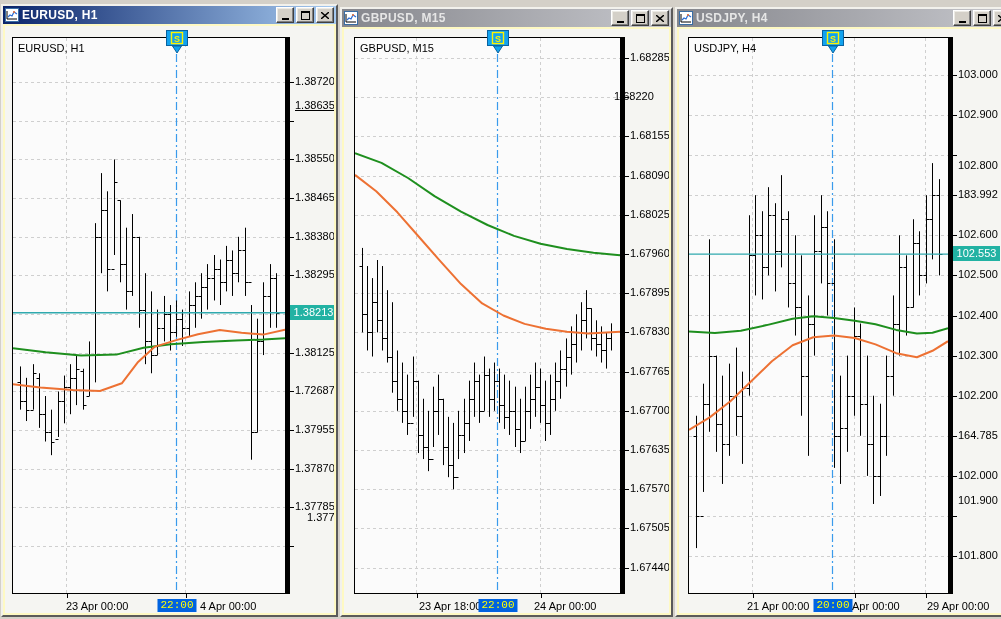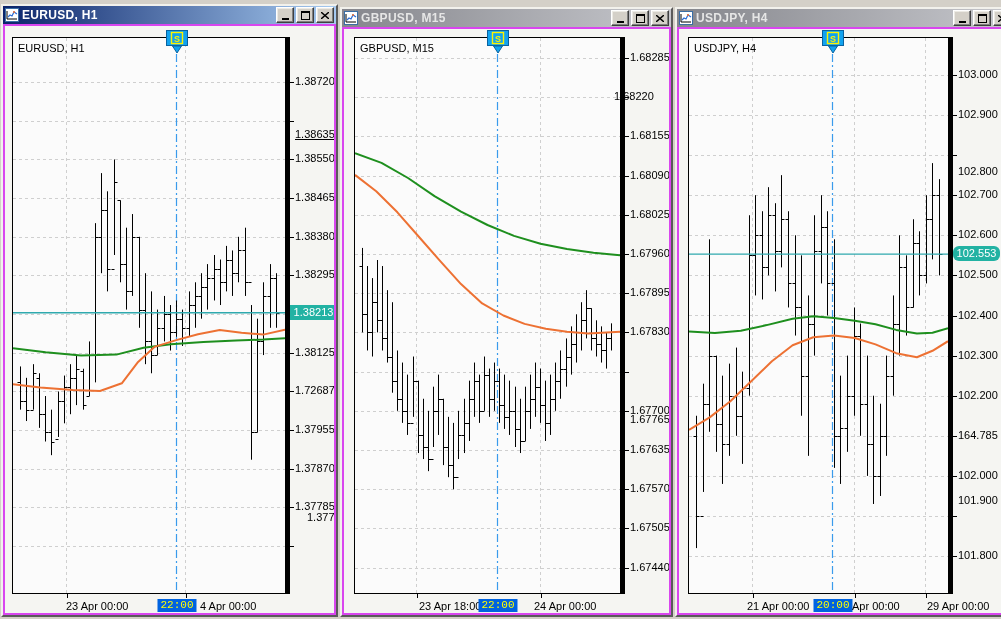--- a/index.html
+++ b/index.html
@@ -1,19 +1,19 @@
 <!DOCTYPE html>
 <html><head>
 <meta charset="utf-8">
 <style>
   * { margin:0; padding:0; box-sizing:content-box; }
   html,body { width:1001px; height:619px; }
   body { font-family:"Liberation Sans", sans-serif; background:#D4D0C8; }
   #desktop { position:relative; width:1001px; height:619px; background:#D4D0C8; overflow:hidden; }
-  .window { position:absolute; background:#d946ef; border:2px solid; border-color:#F2F1EC #5A5A5A #5A5A5A #F2F1EC; }
+  .window { position:absolute; background:#fef9c3; border:2px solid; border-color:#F2F1EC #5A5A5A #5A5A5A #F2F1EC; }
   .titlebar { height:18px; display:flex; align-items:center; padding:0 2px; gap:3px; overflow:hidden; }
   .title-text { font-size:12px; font-weight:bold; white-space:nowrap; flex:1 1 auto; letter-spacing:.3px; }
   .title-icon { width:14px; height:14px; flex:0 0 auto; display:inline-block; }
   .tb-btns { display:flex; gap:2px; flex:0 0 auto; }
   .tb-btn { width:16px; height:14px; background:#D4D0C8; border:1px solid; border-color:#FFFFFF #404040 #404040 #FFFFFF;
             box-shadow:inset -1px -1px 0 #808080, inset 1px 1px 0 #ECEAE4;
             display:flex; align-items:center; justify-content:center; cursor:default; }
   .g-min { width:7px; height:2px; background:#000; margin-top:7px; }
   .g-max { width:7px; height:6px; border:1px solid #000; border-top-width:2px; }
   .client { position:absolute; left:2px; top:20px; right:2px; bottom:2px; background:#F5F5F2; overflow:hidden; }
@@ -211,21 +211,21 @@
             <polyline points="0.0,310.3 32.6,314.3 68.0,317.5 103.4,316.6 130.6,309.8 157.8,306.2 190.4,303.9 223.0,302.5 250.2,301.6 272.0,300.2" fill="none" stroke="#1E8F1E" stroke-width="2" stroke-linejoin="round"></polyline>
             <polyline points="0.0,346.2 27.2,349.4 59.8,352.1 87.0,353.0 108.8,345.3 125.1,323.9 141.4,308.9 163.2,302.1 185.0,296.2 206.7,292.1 228.5,294.8 250.2,296.6 272.0,291.6" fill="none" stroke="#ED7133" stroke-width="2" stroke-linejoin="round"></polyline>
             <line x1="0" y1="274.7704918032709" x2="272" y2="274.7704918032709" stroke="#2FA9AE" stroke-width="1.3"></line>
           </svg>
         </div>
       <div class="chart-label" style="left: 13px; top: 16px;">EURUSD, H1</div>
     <div class="axis-bar" style="left: 281px; top: 11px; height: 557px;"></div>
         <div class="price-tick" style="left: 285px; top: 56.127px;"></div>
         <div class="price-label" style="left: 290px; top: 49.127px;">1.38720</div>
         <div class="price-tick" style="left: 285px; top: 94.7951px;"></div>
-        <div class="price-label" style="left: 290px; top: 102px; text-decoration: underline;">1.38635</div>
+        <div class="price-label" style="left: 290px; top: 73px; text-decoration: underline;">1.38635</div>
         <div class="price-tick" style="left: 285px; top: 133.463px;"></div>
         <div class="price-label" style="left: 290px; top: 126.463px;">1.38550</div>
         <div class="price-tick" style="left: 285px; top: 172.131px;"></div>
         <div class="price-label" style="left: 290px; top: 165.131px;">1.38465</div>
         <div class="price-tick" style="left: 285px; top: 210.799px;"></div>
         <div class="price-label" style="left: 290px; top: 203.799px;">1.38380</div>
         <div class="price-tick" style="left: 285px; top: 249.467px;"></div>
         <div class="price-label" style="left: 290px; top: 242.467px;">1.38295</div>
         <div class="price-tick" style="left: 285px; top: 326.803px;"></div>
         <div class="price-label" style="left: 290px; top: 319.803px;">1.38125</div>
@@ -469,21 +469,21 @@
         <div class="price-label" style="left: 286px; top: 139.543px;">1.68090</div>
         <div class="price-tick" style="left: 281px; top: 185.755px;"></div>
         <div class="price-label" style="left: 286px; top: 178.755px;">1.68025</div>
         <div class="price-tick" style="left: 281px; top: 224.967px;"></div>
         <div class="price-label" style="left: 286px; top: 217.967px;">1.67960</div>
         <div class="price-tick" style="left: 281px; top: 264.179px;"></div>
         <div class="price-label" style="left: 286px; top: 257.179px;">1.67895</div>
         <div class="price-tick" style="left: 281px; top: 303.391px;"></div>
         <div class="price-label" style="left: 286px; top: 296.391px;">1.67830</div>
         <div class="price-tick" style="left: 281px; top: 342.603px;"></div>
-        <div class="price-label" style="left: 286px; top: 335.603px; margin-top: 48px;">1.67765</div>
+        <div class="price-label" style="left: 286px; top: 335.603px;">1.67765</div>
         <div class="price-tick" style="left: 281px; top: 381.815px;"></div>
         <div class="price-label" style="left: 286px; top: 374.815px;">1.67700</div>
         <div class="price-tick" style="left: 281px; top: 421.027px;"></div>
         <div class="price-label" style="left: 286px; top: 414.027px;">1.67635</div>
         <div class="price-tick" style="left: 281px; top: 460.239px;"></div>
         <div class="price-label" style="left: 286px; top: 453.239px;">1.67570</div>
         <div class="price-tick" style="left: 281px; top: 499.451px;"></div>
         <div class="price-label" style="left: 286px; top: 492.451px;">1.67505</div>
         <div class="price-tick" style="left: 281px; top: 538.663px;"></div>
         <div class="price-label" style="left: 286px; top: 531.663px;">1.67440</div>
@@ -669,42 +669,42 @@
             <line x1="0" y1="216.14523121387336" x2="259" y2="216.14523121387336" stroke="#2FA9AE" stroke-width="1.3"></line>
           </svg>
         </div>
       <div class="chart-label" style="left: 15px; top: 13px;">USDJPY, H4</div>
     <div class="axis-bar" style="left: 270px; top: 8px; height: 557px;"></div>
         <div class="price-tick" style="left: 274px; top: 45.8931px;"></div>
         <div class="price-label" style="left: 279px; top: 38.8931px;">103.000</div>
         <div class="price-tick" style="left: 274px; top: 85.9942px;"></div>
         <div class="price-label" style="left: 279px; top: 78.9942px;">102.900</div>
         <div class="price-tick" style="left: 274px; top: 126.095px;"></div>
-        <div class="price-label" style="left: 279px; top: 136px;">102.800</div>
+        <div class="price-label" style="left: 279px; top: 130px;">102.800</div>
         <div class="price-tick" style="left: 274px; top: 166.197px;"></div>
-        <div class="price-label" style="left: 279px; top: 159.197px;">102.700</div>
+        <div class="price-label" style="left: 279px; top: 159.197px;">183.992</div>
         <div class="price-tick" style="left: 274px; top: 206.298px;"></div>
         <div class="price-label" style="left: 279px; top: 199.298px;">102.600</div>
         <div class="price-tick" style="left: 274px; top: 246.399px;"></div>
         <div class="price-label" style="left: 279px; top: 239.399px;">102.500</div>
         <div class="price-tick" style="left: 274px; top: 286.5px;"></div>
         <div class="price-label" style="left: 279px; top: 279.5px;">102.400</div>
         <div class="price-tick" style="left: 274px; top: 326.601px;"></div>
         <div class="price-label" style="left: 279px; top: 319.601px;">102.300</div>
         <div class="price-tick" style="left: 274px; top: 366.702px;"></div>
         <div class="price-label" style="left: 279px; top: 359.702px;">102.200</div>
         <div class="price-tick" style="left: 274px; top: 406.803px;"></div>
         <div class="price-label" style="left: 279px; top: 399.803px;">164.785</div>
         <div class="price-tick" style="left: 274px; top: 446.905px;"></div>
         <div class="price-label" style="left: 279px; top: 439.905px;">102.000</div>
         <div class="price-tick" style="left: 274px; top: 487.006px;"></div>
         <div class="price-label" style="left: 279px; top: 465px;">101.900</div>
         <div class="price-tick" style="left: 274px; top: 527.107px;"></div>
         <div class="price-label" style="left: 279px; top: 520.107px;">101.800</div>
-        <div class="price-badge" style="left: 274px; width: 47px; top: 217.145px; background: rgb(34, 178, 163); color: rgb(255, 255, 255); border-radius: 6px;">102.553</div>
+        <div class="price-badge" style="left: 274px; width: 47px; top: 217.145px; background: rgb(34, 178, 163); color: rgb(255, 255, 255);">102.553</div>
         <div class="time-tick" style="left: 74px; top: 565px;"></div>
         <div class="time-tick" style="left: 176px; top: 565px;"></div>
         <div class="time-tick" style="left: 247px; top: 565px;"></div>
         <div class="time-label" style="top: 571px; left: 68px;">21 Apr 00:00</div>
         <div class="time-label hl" style="top: 570px; left: 154px; transform: translateX(-50%); background: rgb(0, 99, 224); color: rgb(255, 255, 0);">20:00</div>
         <div class="time-label" style="top: 571px; left: 173px;">Apr 00:00</div>
         <div class="time-label" style="top: 571px; left: 248px;">29 Apr 00:00</div>
         <div class="marker" style="left: 143px; top: 1px;"><svg width="22" height="24" viewBox="0 0 22 24">
             <rect x="0.5" y="0.5" width="21" height="15" fill="#12A3EF" stroke="#0A63A0"></rect>
             <rect x="5.5" y="2.5" width="11" height="11" fill="none" stroke="#FFF200" stroke-width="1.4"></rect>

